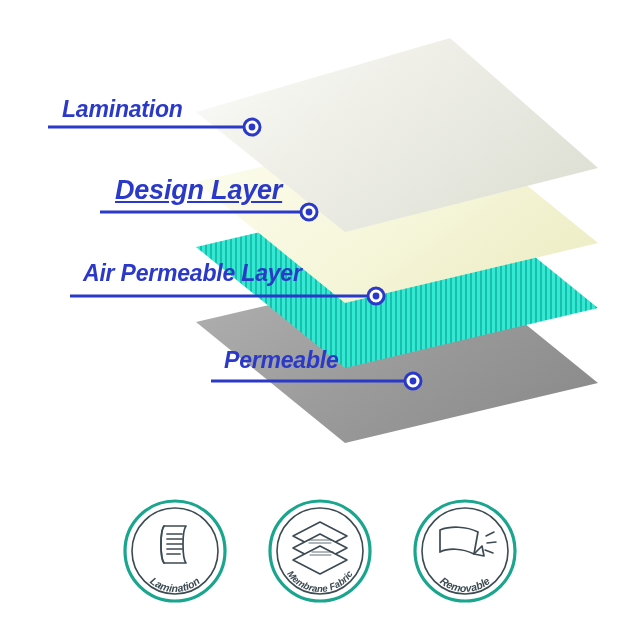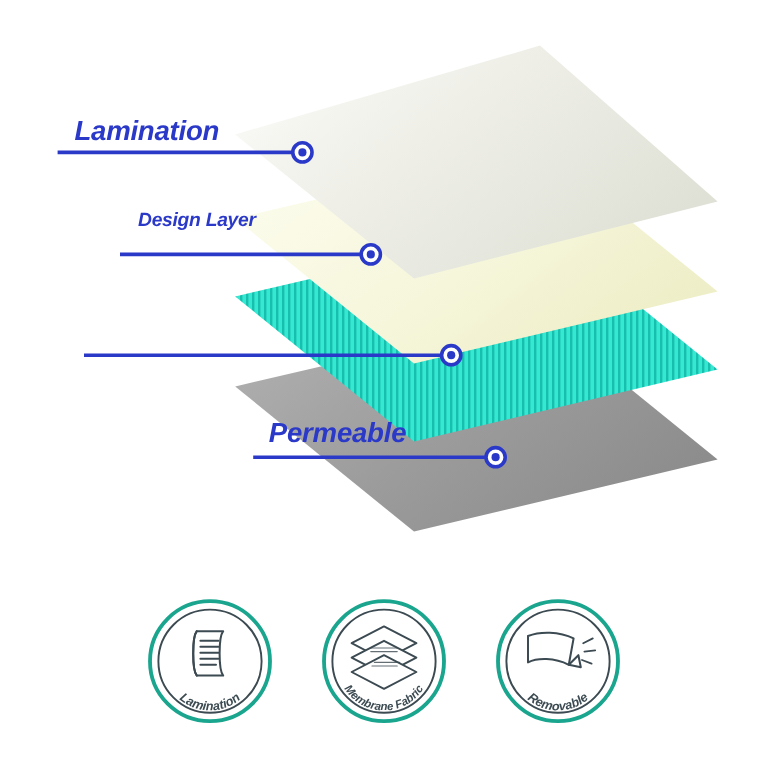--- a/index.html
+++ b/index.html
@@ -36,21 +36,21 @@
   .callout-label {
     position: absolute;
     color: #2b39c8;
     font-weight: bold;
     font-style: italic;
     white-space: nowrap;
     letter-spacing: -0.2px;
     font-family: "Liberation Sans", sans-serif;
   }
   #label-lamination   { left: 62px;  top: 96px;  font-size: 23px; }
-  #label-design       { left: 115px; top: 175px; font-size: 16px; }
+  #label-design       { left: 115px; top: 175px; font-size: 27px; text-decoration: underline; }
   #label-air          { left: 83px;  top: 260px; font-size: 23px; }
   #label-adhesive     { left: 224px; top: 347px; font-size: 23px; }
 
   
   #badges {
     position: absolute;
     left: 0;
     top: 488px;
     width: 640px;
     height: 140px;
@@ -131,20 +131,21 @@
         <circle cx="413" cy="381" r="8" fill="#ffffff" stroke="#2b39c8" stroke-width="3"></circle>
         <circle cx="413" cy="381" r="3.4" fill="#2b39c8"></circle>
       </g>
     </svg>
   </div>
 
   <div class="callout-label" id="label-lamination">Lamination</div>
 
   <div class="callout-label" id="label-design">Design Layer</div>
 
+  <div class="callout-label" id="label-air">Air Permeable Layer</div>
 
   <div class="callout-label" id="label-adhesive">Permeable</div>
 
   <div id="badges">
 
     <div class="badge" id="badge-0">
       <svg width="110" height="110" viewBox="0 0 110 110" xmlns="http://www.w3.org/2000/svg">
         <defs>
           <path id="arc0" d="M 16,57 A 39,39 0 0 0 94,57"></path>
         </defs>

